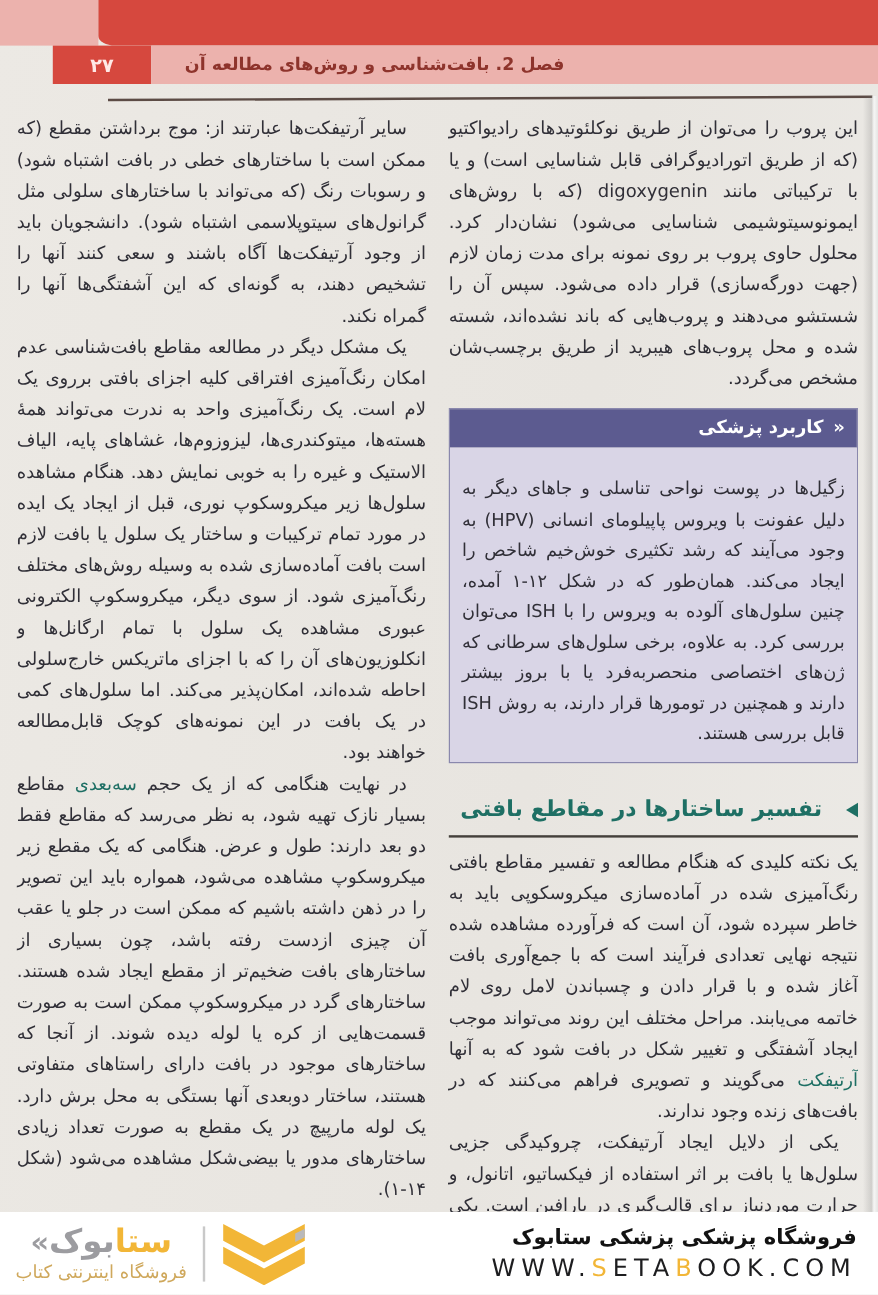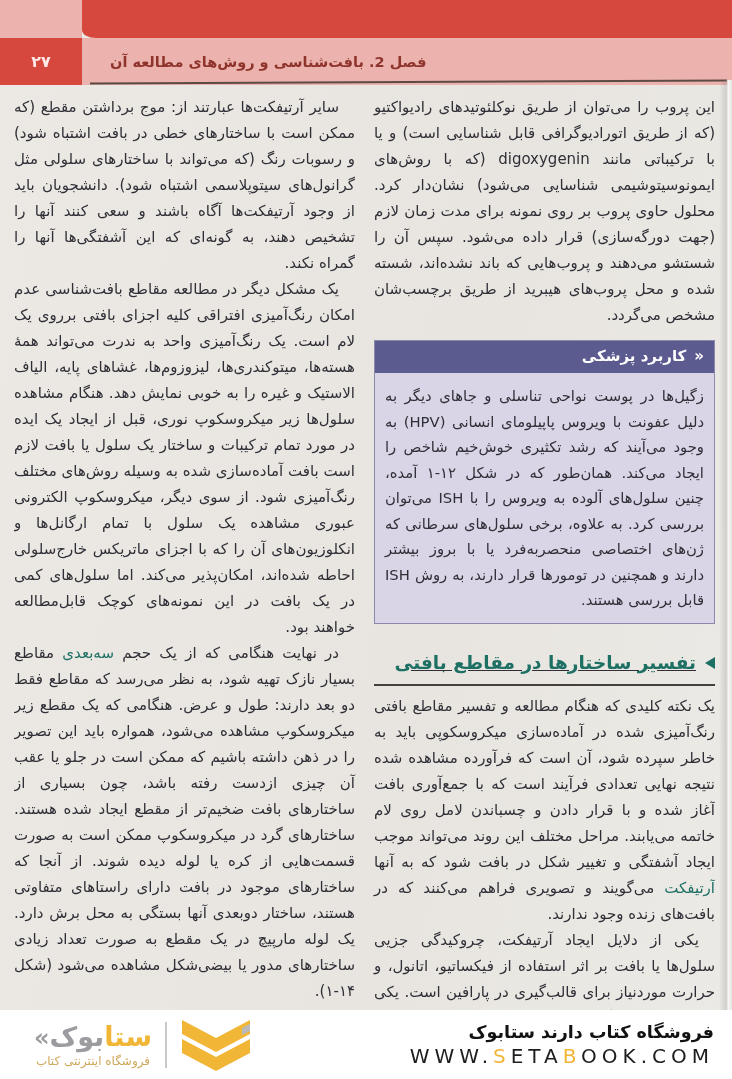--- a/index.html
+++ b/index.html
@@ -9,64 +9,64 @@
     font-family:"DejaVu Sans", sans-serif;
     background:#e9e6e1;
   }
   .page { position:relative; width:732px; height:1079px; overflow:hidden;
     background:linear-gradient(100deg,#ece9e4 0%,#e8e5e0 60%,#eceae6 100%); }
 
   
   .hdr-top { position:absolute; top:0; left:0; right:0; height:38px; display:flex; }
   .hdr-top-pink { width:82px; background:#ecb2ad; }
   .hdr-top-red  { flex:1; background:#d6483e; border-bottom-left-radius:14px 8px; }
-  .hdr-bar { position:absolute; top:38px; left:0; right:0; height:47px; display:flex; }
+  .hdr-bar { position:absolute; top:38px; left:0; right:0; height:32px; display:flex;padding-left:44px; }
   .pagenum { width:82px; background:#d6483e; color:#ffe9e6; font-weight:bold;
     font-size:16px; display:flex; align-items:center; justify-content:center; }
   .chapter-band { flex:1; background:#ecb2ad; display:flex; align-items:center;
     padding-left:28px; }
   .chapter { color:#8e342c; font-size:14.5px; font-weight:bold; }
   .hdr-line { position:absolute; top:81px; left:90px; right:5px; height:2px;
     background:#5c4b45; transform:rotate(-0.25deg); }
 
   
   .content { position:absolute; top:94px; left:14px; right:17px; bottom:69px;
     display:flex; gap:19px; overflow:hidden; }
   .col { flex:1; color:#302f37; font-size:15px; line-height:26px; }
   .para { margin:0; text-align:justify; }
   .indent { text-indent:16px; }
   .hl { color:#1e6f64; font-weight:normal; }
 
   
   .medbox { margin:12px 0 26px 0; border:1px solid #8a88ad; }
   .medbox-hd { background:#5c5b90; color:#fff; font-weight:bold; font-size:15px;
     padding:2px 10px 4px; display:flex; gap:8px; align-items:center; }
-  .medbox-bd { background:#d9d5e6; padding:10px 10px 10px; line-height:25.5px; font-size:14.8px; }
+  .medbox-bd { background:#d9d5e6; padding:22px 10px 10px; line-height:25.5px; font-size:14.8px; }
 
   
-  .sect { display:flex; align-items:center; gap:9px; margin:24px 0 7px 0;
-    padding-bottom:8px; border-bottom:2px solid #44403b;text-decoration:underline; }
+  .sect { display:flex; align-items:center; gap:20px; margin:24px 0 7px 0;
+    padding-bottom:8px; border-bottom:2px solid #44403b; }
   .sect-t { color:#1e6f64; font-weight:bold; font-size:18.5px; }
   .tri { width:0; height:0; border-top:6px solid transparent;
     border-bottom:6px solid transparent; border-right:10px solid #1e6f64; flex:none; }
 
   
   .page-edge { position:absolute; top:80px; bottom:69px; right:0; width:13px;
     background:linear-gradient(to right, rgba(0,0,0,0) 0%, rgba(110,110,110,0.22) 55%, #f6f6f5 72%, #e3e3e1 100%); }
 
   
   .footer { position:absolute; left:0; right:0; bottom:0; height:69px; background:#ffffff;
-    display:flex; align-items:center; justify-content:space-between; padding:0 18px 0 34px; direction:ltr; }
+    display:flex; align-items:center; justify-content:space-between; padding:0 18px 0 13px; direction:ltr; }
   .logo-group { display:flex; align-items:center; gap:13px; }
   .logo-text { text-align:center; }
   .logo-word { font-size:27px; font-weight:bold; line-height:30px; }
   .lg-gold { color:#f2b637; }
   .lg-gray { color:#9c9ca0; }
   .lg-guill { font-size:24px; }
-  .logo-tag { font-size:12px; color:#cfa85c; margin-top:1px; }
+  .logo-tag { font-size:15px; color:#cfa85c; margin-top:1px; }
   .logo-div { width:2px; height:46px; background:#c9c9c9; }
   .emblem { display:block; }
   .footer-right { text-align:right; direction:ltr; }
   .store { font-size:17.5px; font-weight:bold; color:#121212; direction:rtl; }
   .url { font-size:20px; font-weight:normal; color:#1d1d1f; letter-spacing:5px;
     margin-top:2px; white-space:nowrap; }
   .url .gold { color:#f2b637; }
 </style>
 </head>
 <body>
@@ -126,18 +126,18 @@
         <div class="logo-tag" dir="rtl">فروشگاه اینترنتی کتاب</div>
       </div>
       <div class="logo-div"></div>
       <svg class="emblem" width="72" height="52" viewBox="0 0 72 52">
         <polygon points="2,1 36,19 70,1 70,15 36,33 2,15" fill="#f2b637"></polygon>
         <polygon points="2,20 36,38 70,20 70,34 36,52 2,34" fill="#f2b637"></polygon>
         <polygon points="62,9 70,5 70,12 62,16" fill="#b9b9bb"></polygon>
       </svg>
     </div>
     <div class="footer-right">
-      <div class="store">فروشگاه کتاب دارند ستابوک</div>
+      <div class="store">فروشگاه پزشکی پزشکی ستابوک</div>
       <div class="url"><span>WWW.</span><span class="gold">S</span><span>ETA</span><span class="gold">B</span><span>OOK.COM</span></div>
     </div>
   </div>
 
 </div>
 
 </body></html>

